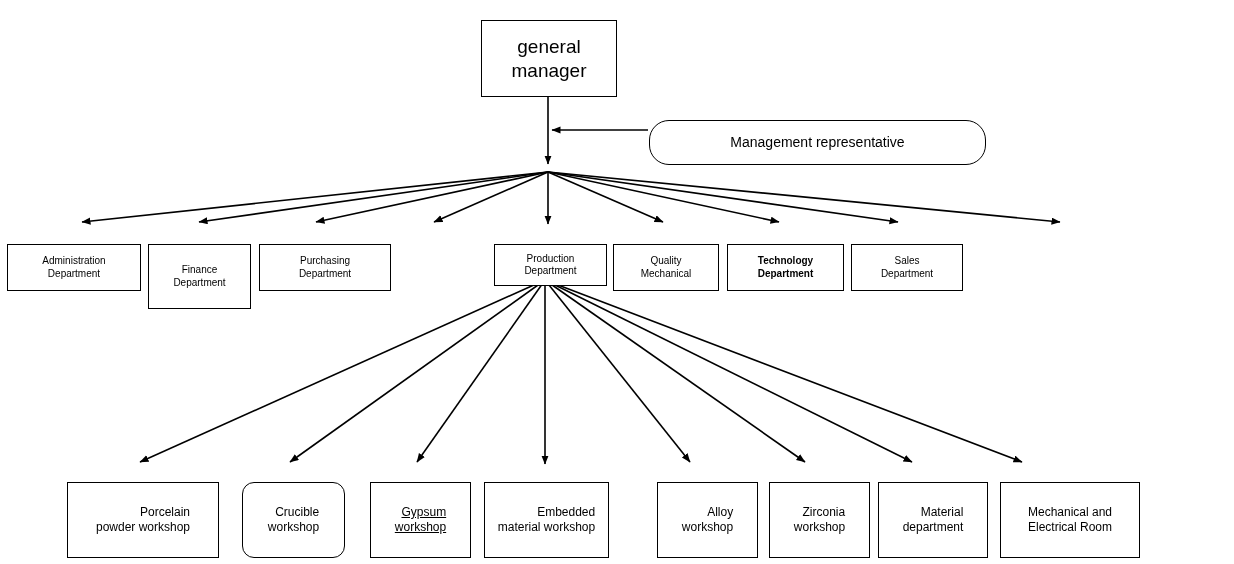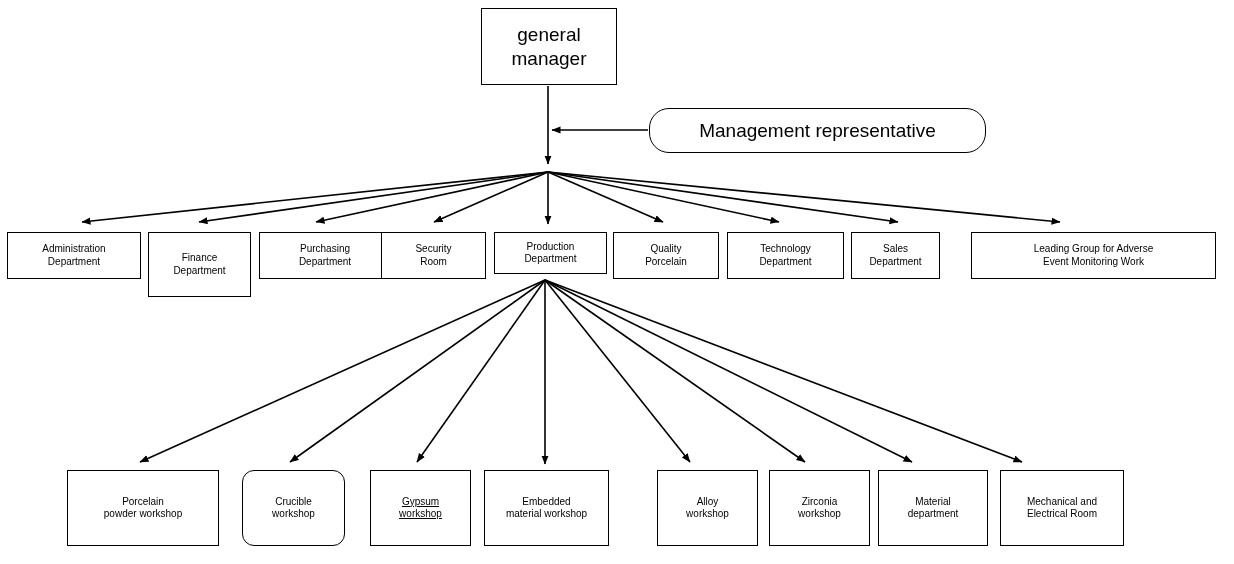--- a/index.html
+++ b/index.html
@@ -30,37 +30,39 @@
     box-sizing: border-box;
     border: 1px solid #000000;
     background: #ffffff;
     display: flex;
     align-items: center;
     justify-content: center;
     text-align: center;
     line-height: 1.25;
     padding: 12px 4px;
     z-index: 2;
+    margin-top: 12px;
   }
   .node span {
     display: block;
     white-space: pre-line;
   }
   .n-root {
     font-size: 19px;
   }
   .n-rep {
-    font-size: 19px;
+    font-size: 14px;
     border-radius: 20px;
   }
   .n-dept {
     font-size: 10px;
   }
   .n-shop {
-    font-size: 10px;
+    font-size: 12px;
+    text-align: right;
   }
 </style>
 </head>
 <body>
 
 <div id="chart">
 
   <svg id="edges" viewBox="0 0 1234 564" xmlns="http://www.w3.org/2000/svg">
     <defs>
       <marker id="arrow" markerWidth="10" markerHeight="10" refX="8.5" refY="3.6" orient="auto" markerUnits="userSpaceOnUse">
@@ -106,43 +108,35 @@
 Department</span>
   </div>
   <div class="node n-dept" style="left:148px; top:232px; width:103px; height:65px;">
     <span>Finance
 Department</span>
   </div>
   <div class="node n-dept" style="left:259px; top:232px; width:132px; height:47px;">
     <span>Purchasing
 Department</span>
   </div>
-  <div class="node n-dept" style="left:381px; top:232px; width:105px; height:47px;">
-    <span>Security
-Room</span>
-  </div>
   <div class="node n-dept" style="left:494px; top:232px; width:113px; height:42px;">
     <span>Production
 Department</span>
   </div>
   <div class="node n-dept" style="left:613px; top:232px; width:106px; height:47px;">
     <span>Quality
-Porcelain</span>
+Mechanical</span>
   </div>
-  <div class="node n-dept" style="left:727px; top:232px; width:117px; height:47px;">
+  <div class="node n-dept" style="left:727px; top:232px; width:117px; height:47px;font-weight:bold;">
     <span>Technology
 Department</span>
   </div>
-  <div class="node n-dept" style="left:851px; top:232px; width:89px; height:47px;align-items:center;">
+  <div class="node n-dept" style="left:851px; top:232px; width:112px; height:47px;align-items:center;">
     <span>Sales
 Department</span>
-  </div>
-  <div class="node n-dept" style="left:971px; top:232px; width:245px; height:47px;">
-    <span>Leading Group for Adverse
-Event Monitoring Work</span>
   </div>
 
   <div class="node n-shop" style="left:67px; top:470px; width:152px; height:76px;">
     <span>Porcelain
 powder workshop</span>
   </div>
   <div class="node n-shop" style="left:242px; top:470px; width:103px; height:76px;border-radius:12px;">
     <span>Crucible
 workshop</span>
   </div>
@@ -159,18 +153,18 @@
 workshop</span>
   </div>
   <div class="node n-shop" style="left:769px; top:470px; width:101px; height:76px;">
     <span>Zirconia
 workshop</span>
   </div>
   <div class="node n-shop" style="left:878px; top:470px; width:110px; height:76px;">
     <span>Material
 department</span>
   </div>
-  <div class="node n-shop" style="left:1000px; top:470px; width:124px; height:76px;">
+  <div class="node n-shop" style="left:1000px; top:470px; width:140px; height:76px;">
     <span>Mechanical and
 Electrical Room</span>
   </div>
 
 </div>
 
 </body></html>

